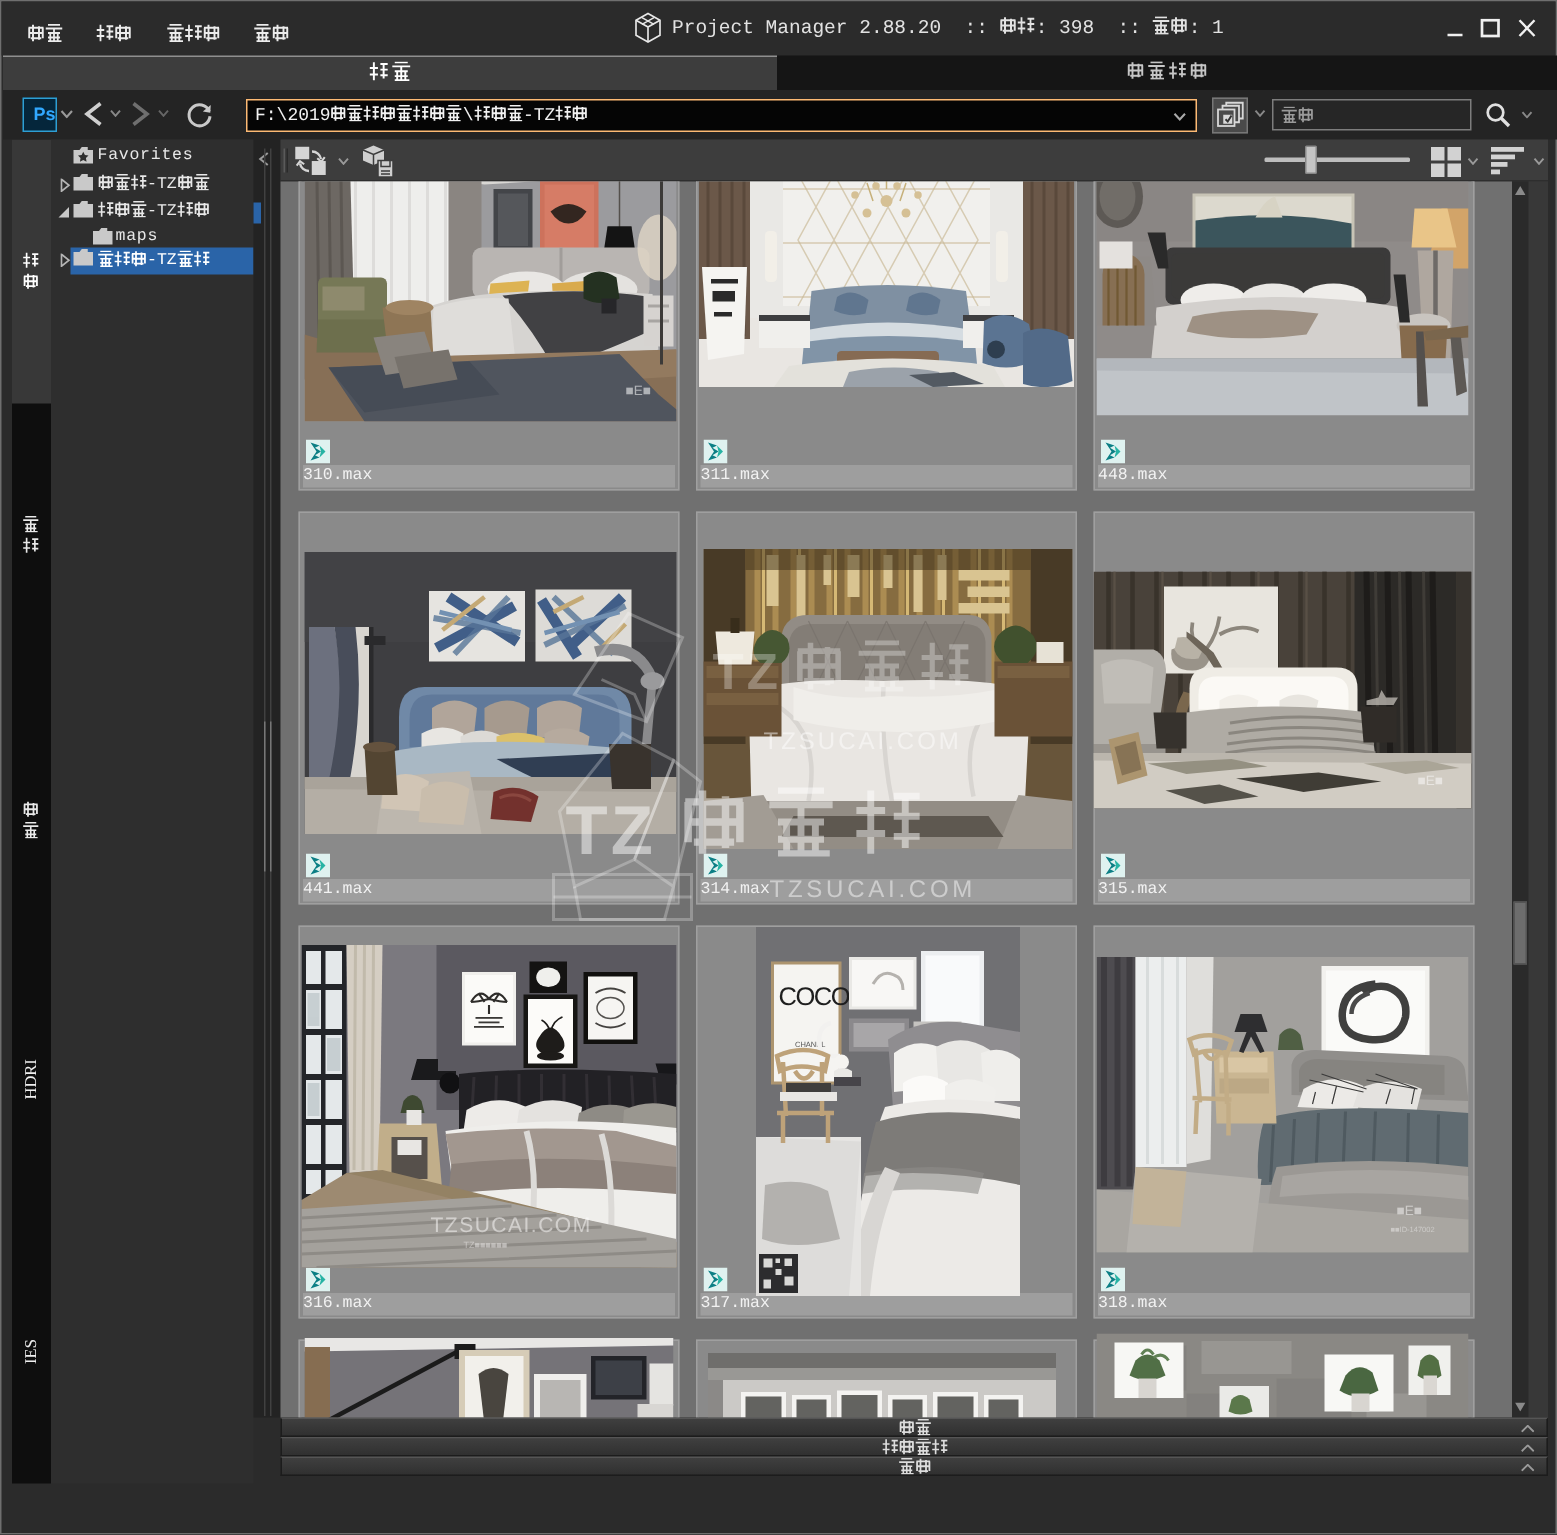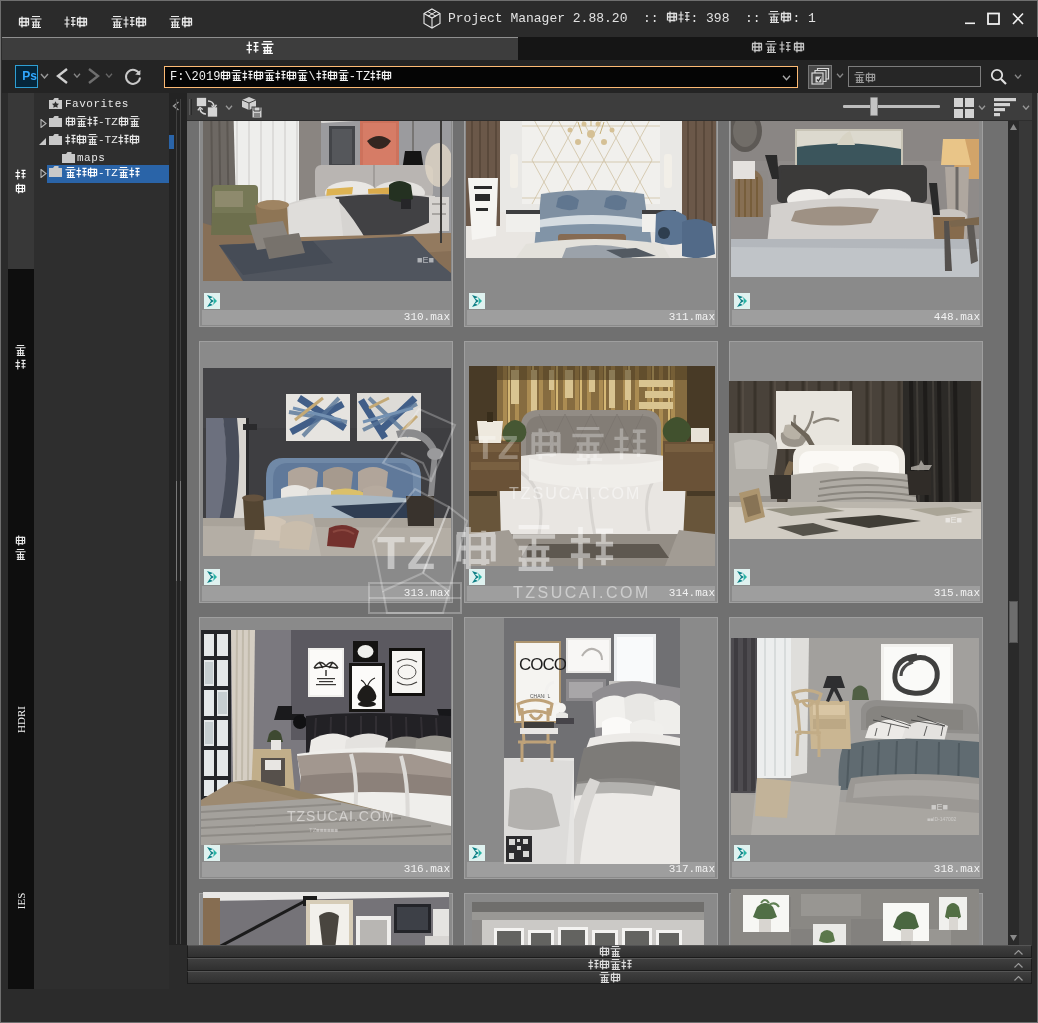--- a/index.html
+++ b/index.html
@@ -25,21 +25,21 @@
 #vtabActive{left:0;top:0;width:26px;height:176px;background:#383838}
 
 #tree{left:33px;top:92px;width:135px;height:896px;background:#2e2e2e;color:#e8e8e8;font-size:11px}
 
 #gutter{left:168px;top:92px;width:18px;height:852px;background:#232323}
 
 #tb2{left:186px;top:92px;width:845px;height:28px;background:#3d3d3d;border-bottom:1px solid #2e2e2e}
 
 #grid{left:186px;top:120px;width:821px;height:824px;background:#707070;overflow:hidden}
 .card{position:absolute;width:254px;height:262px;background:#8a8a8a;border:1px solid #9f9f9f;box-shadow:inset 0 0 0 1px #8a8a8a}
-.cap{position:absolute;left:2px;right:2px;bottom:1px;height:15px;background:#9e9e9e;color:#f2f2f2;text-align:right;font-size:11px;line-height:15px;font-family:"Liberation Mono",monospace}
+.cap{position:absolute;left:2px;right:2px;bottom:1px;height:15px;background:#9e9e9e;color:#f2f2f2;text-align:left;font-size:11px;line-height:15px;font-family:"Liberation Mono",monospace}
 .micon{position:absolute;left:4px;top:227px;width:16px;height:16px}
 .ph{position:absolute;filter:saturate(.86)}
 
 #sbar{left:1007px;top:120px;width:11px;height:824px;background:#2a2a2a}
 #sfill{left:1018px;top:120px;width:13px;height:824px;background:#383838}
 
 .bbar{left:186px;width:845px;height:13px;background:linear-gradient(#3f3f3f,#303030);border:1px solid #1c1c1c;border-top-color:#555;color:#ddd;font-size:11px;text-align:center;line-height:12px}
 
 #status{left:1px;top:983px;width:1036px;height:38px;background:#2e2e2e;color:#e4e4e4;font-size:12.5px}
 </style></head>
@@ -391,21 +391,21 @@
         <div class="cap">448.max</div>
       </div>
     <div class="card" style="left:12px;top:220px">
         <div class="micon">
           <svg width="16" height="16" viewBox="0 0 16 16">
             <rect width="16" height="16" fill="#dff2f0"></rect>
             <path d="M3 2 L9 4 L6 5.5 L10 8 L6 10.5 L9 12 L3 14 L7 8 Z" fill="#0c7f85"></path>
             <path d="M9 4 L13 8 L9 12 L10 8 Z" fill="#27b3a4"></path>
           </svg>
         </div>
-        <div class="cap">313.max</div>
+        <div class="cap">441.max</div>
       </div>
     <div class="card" style="left:277px;top:220px">
         <div class="micon">
           <svg width="16" height="16" viewBox="0 0 16 16">
             <rect width="16" height="16" fill="#dff2f0"></rect>
             <path d="M3 2 L9 4 L6 5.5 L10 8 L6 10.5 L9 12 L3 14 L7 8 Z" fill="#0c7f85"></path>
             <path d="M9 4 L13 8 L9 12 L10 8 Z" fill="#27b3a4"></path>
           </svg>
         </div>
         <div class="cap">314.max</div>

